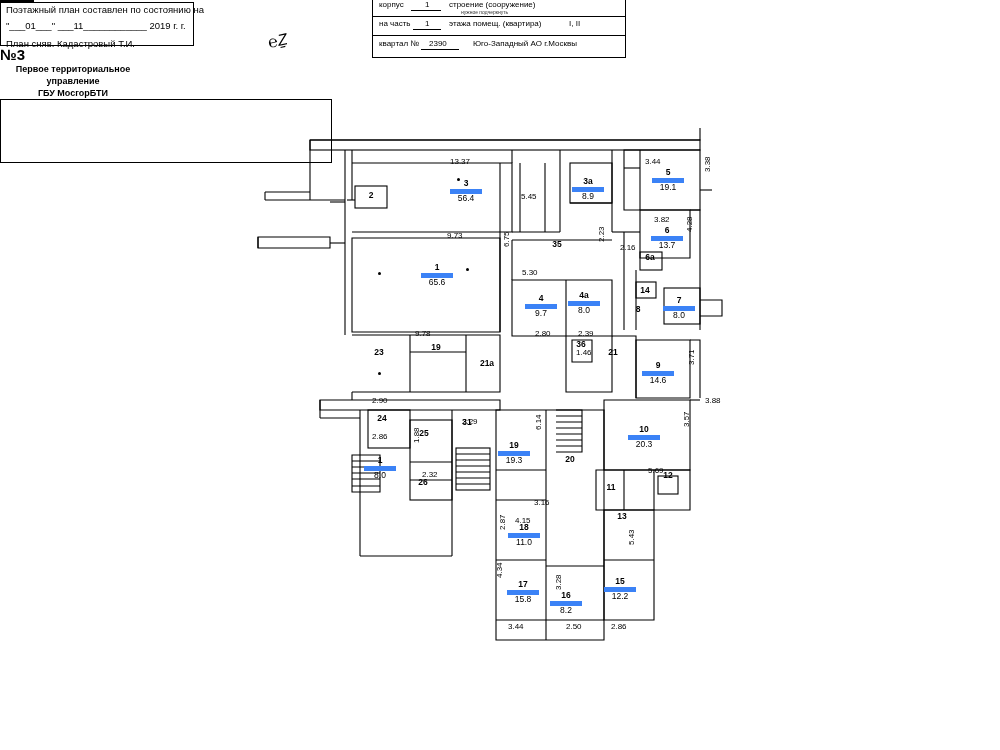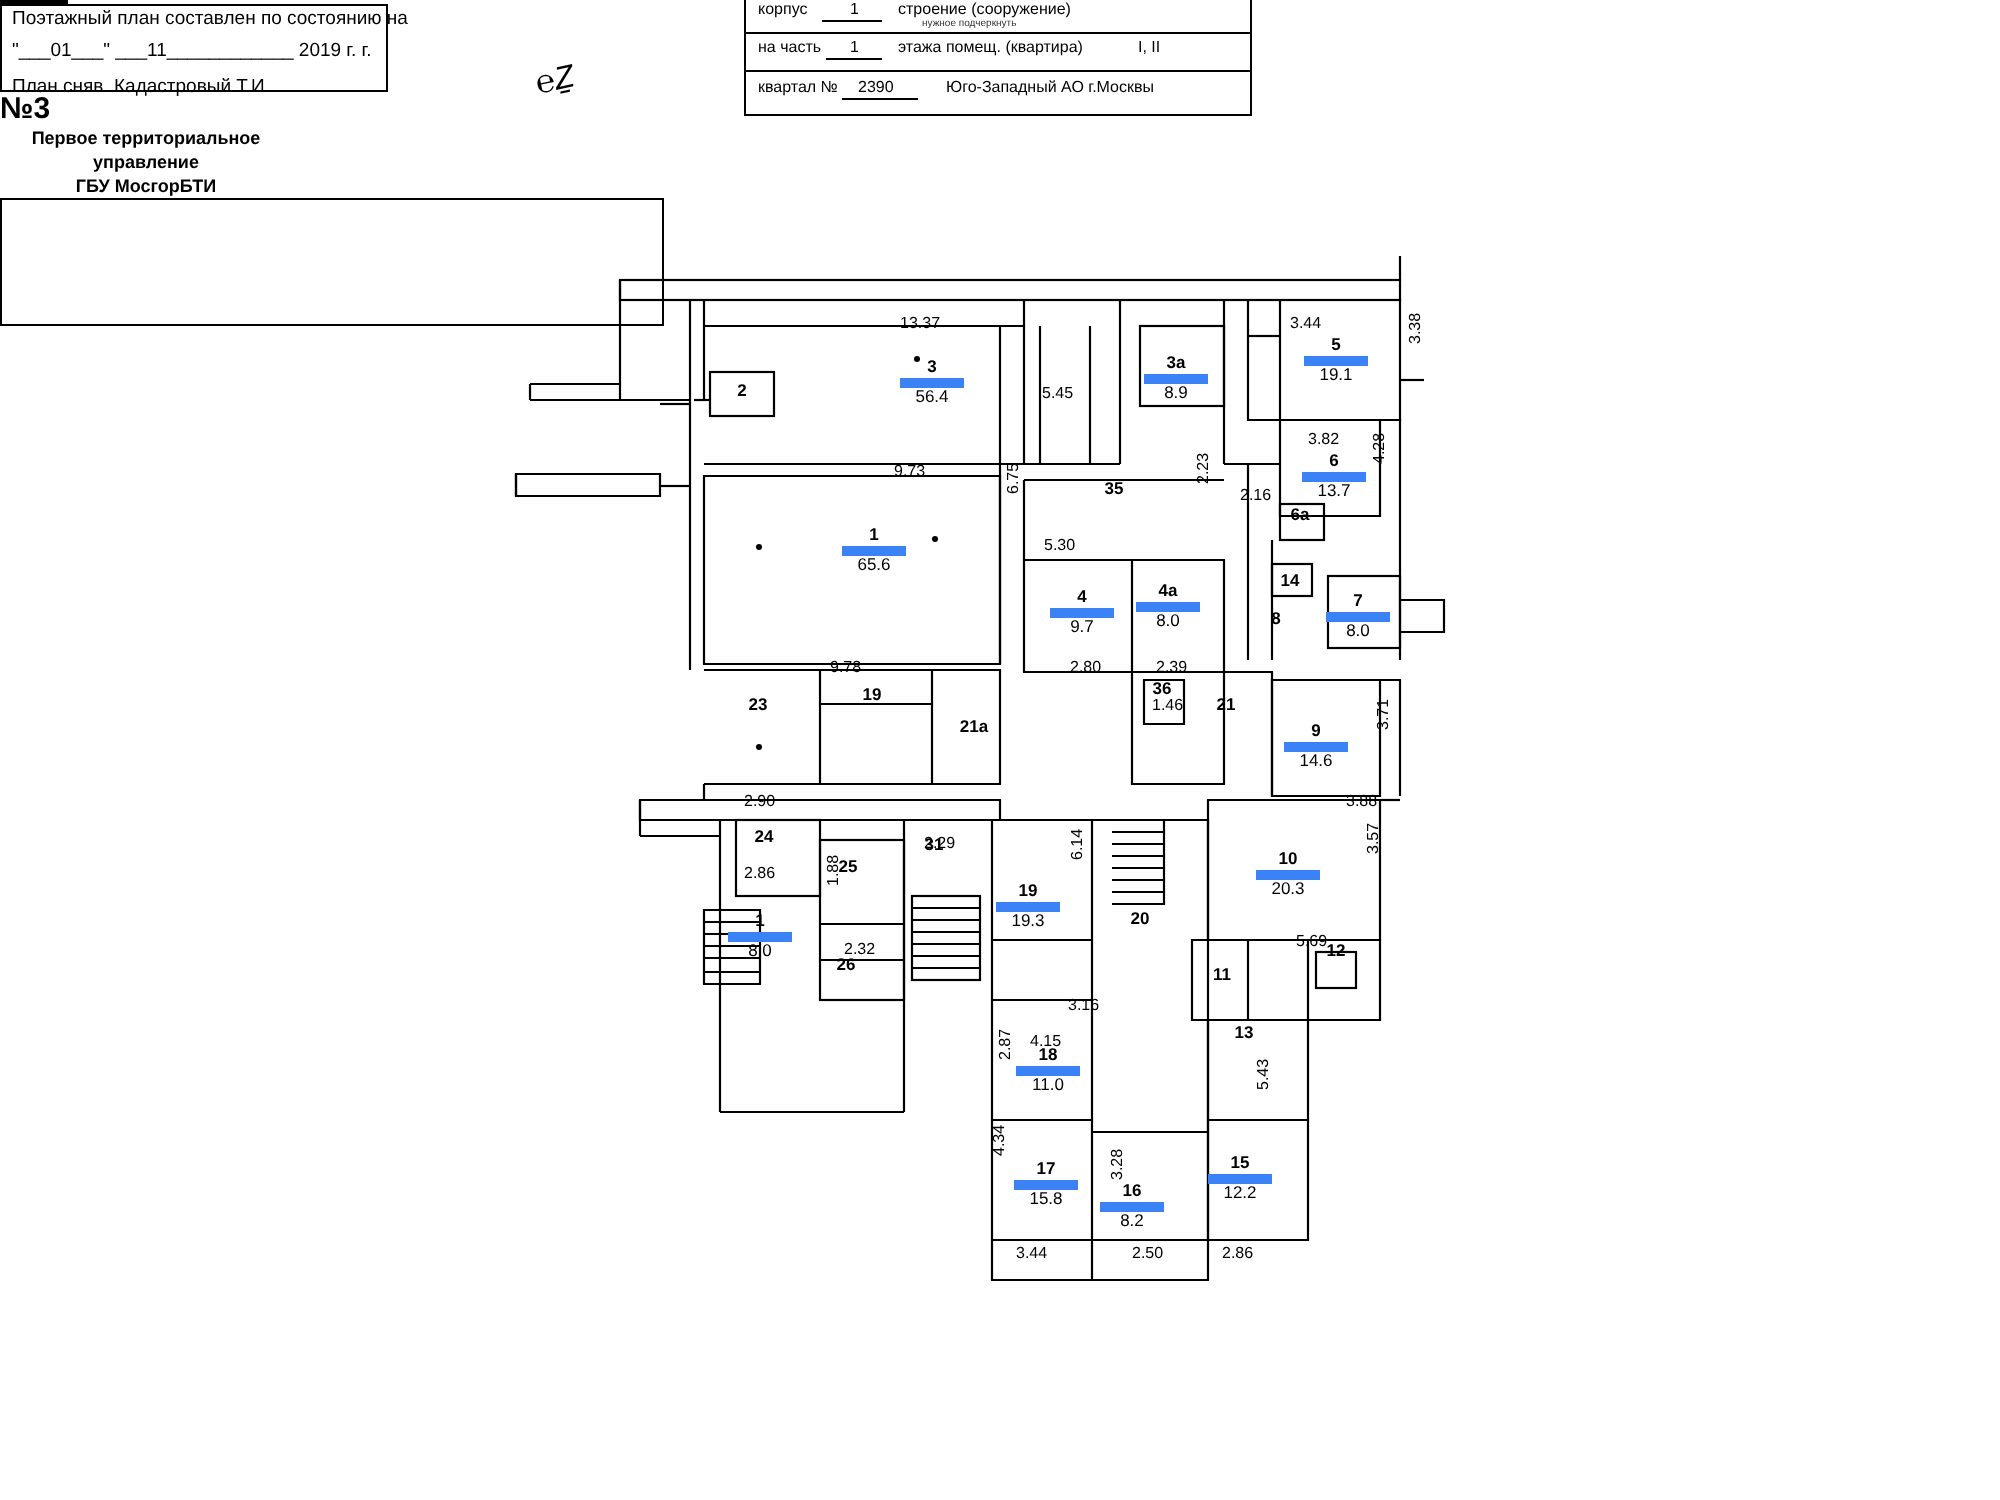--- a/index.html
+++ b/index.html
@@ -320,21 +320,21 @@
       <div class="vdim" style="left: 685px; top: 232px;">4.28</div>
       <div class="vdim" style="left: 502px; top: 247px;">6.75</div>
       <div class="dim" style="left: 522px; top: 268px;">5.30</div>
       <div class="vdim" style="left: 597px; top: 242px;">2.23</div>
       <div class="dim" style="left: 620px; top: 243px;">2.16</div>
       <div class="dim" style="left: 535px; top: 329px;">2.80</div>
       <div class="dim" style="left: 578px; top: 329px;">2.39</div>
       <div class="dim" style="left: 415px; top: 329px;">9.78</div>
       <div class="dim" style="left: 576px; top: 348px;">1.46</div>
       <div class="vdim" style="left: 687px; top: 365px;">3.71</div>
-      <div class="dim" style="left: 654px; top: 396px; padding-left: 19px;">3.88</div>
+      <div class="dim" style="left: 686px; top: 396px; padding-left: 19px;">3.88</div>
       <div class="dim" style="left: 372px; top: 396px;">2.90</div>
       <div class="dim" style="left: 372px; top: 432px;">2.86</div>
       <div class="dim" style="left: 462px; top: 417px;">2.29</div>
       <div class="vdim" style="left: 534px; top: 430px;">6.14</div>
       <div class="vdim" style="left: 682px; top: 427px;">3.57</div>
       <div class="vdim" style="left: 412px; top: 443px;">1.88</div>
       <div class="dim" style="left: 422px; top: 470px;">2.32</div>
       <div class="dim" style="left: 648px; top: 466px;">5.69</div>
       <div class="dim" style="left: 513px; top: 498px; margin-left: 21px;">3.16</div>
       <div class="dim" style="left: 515px; top: 516px;">4.15</div>

